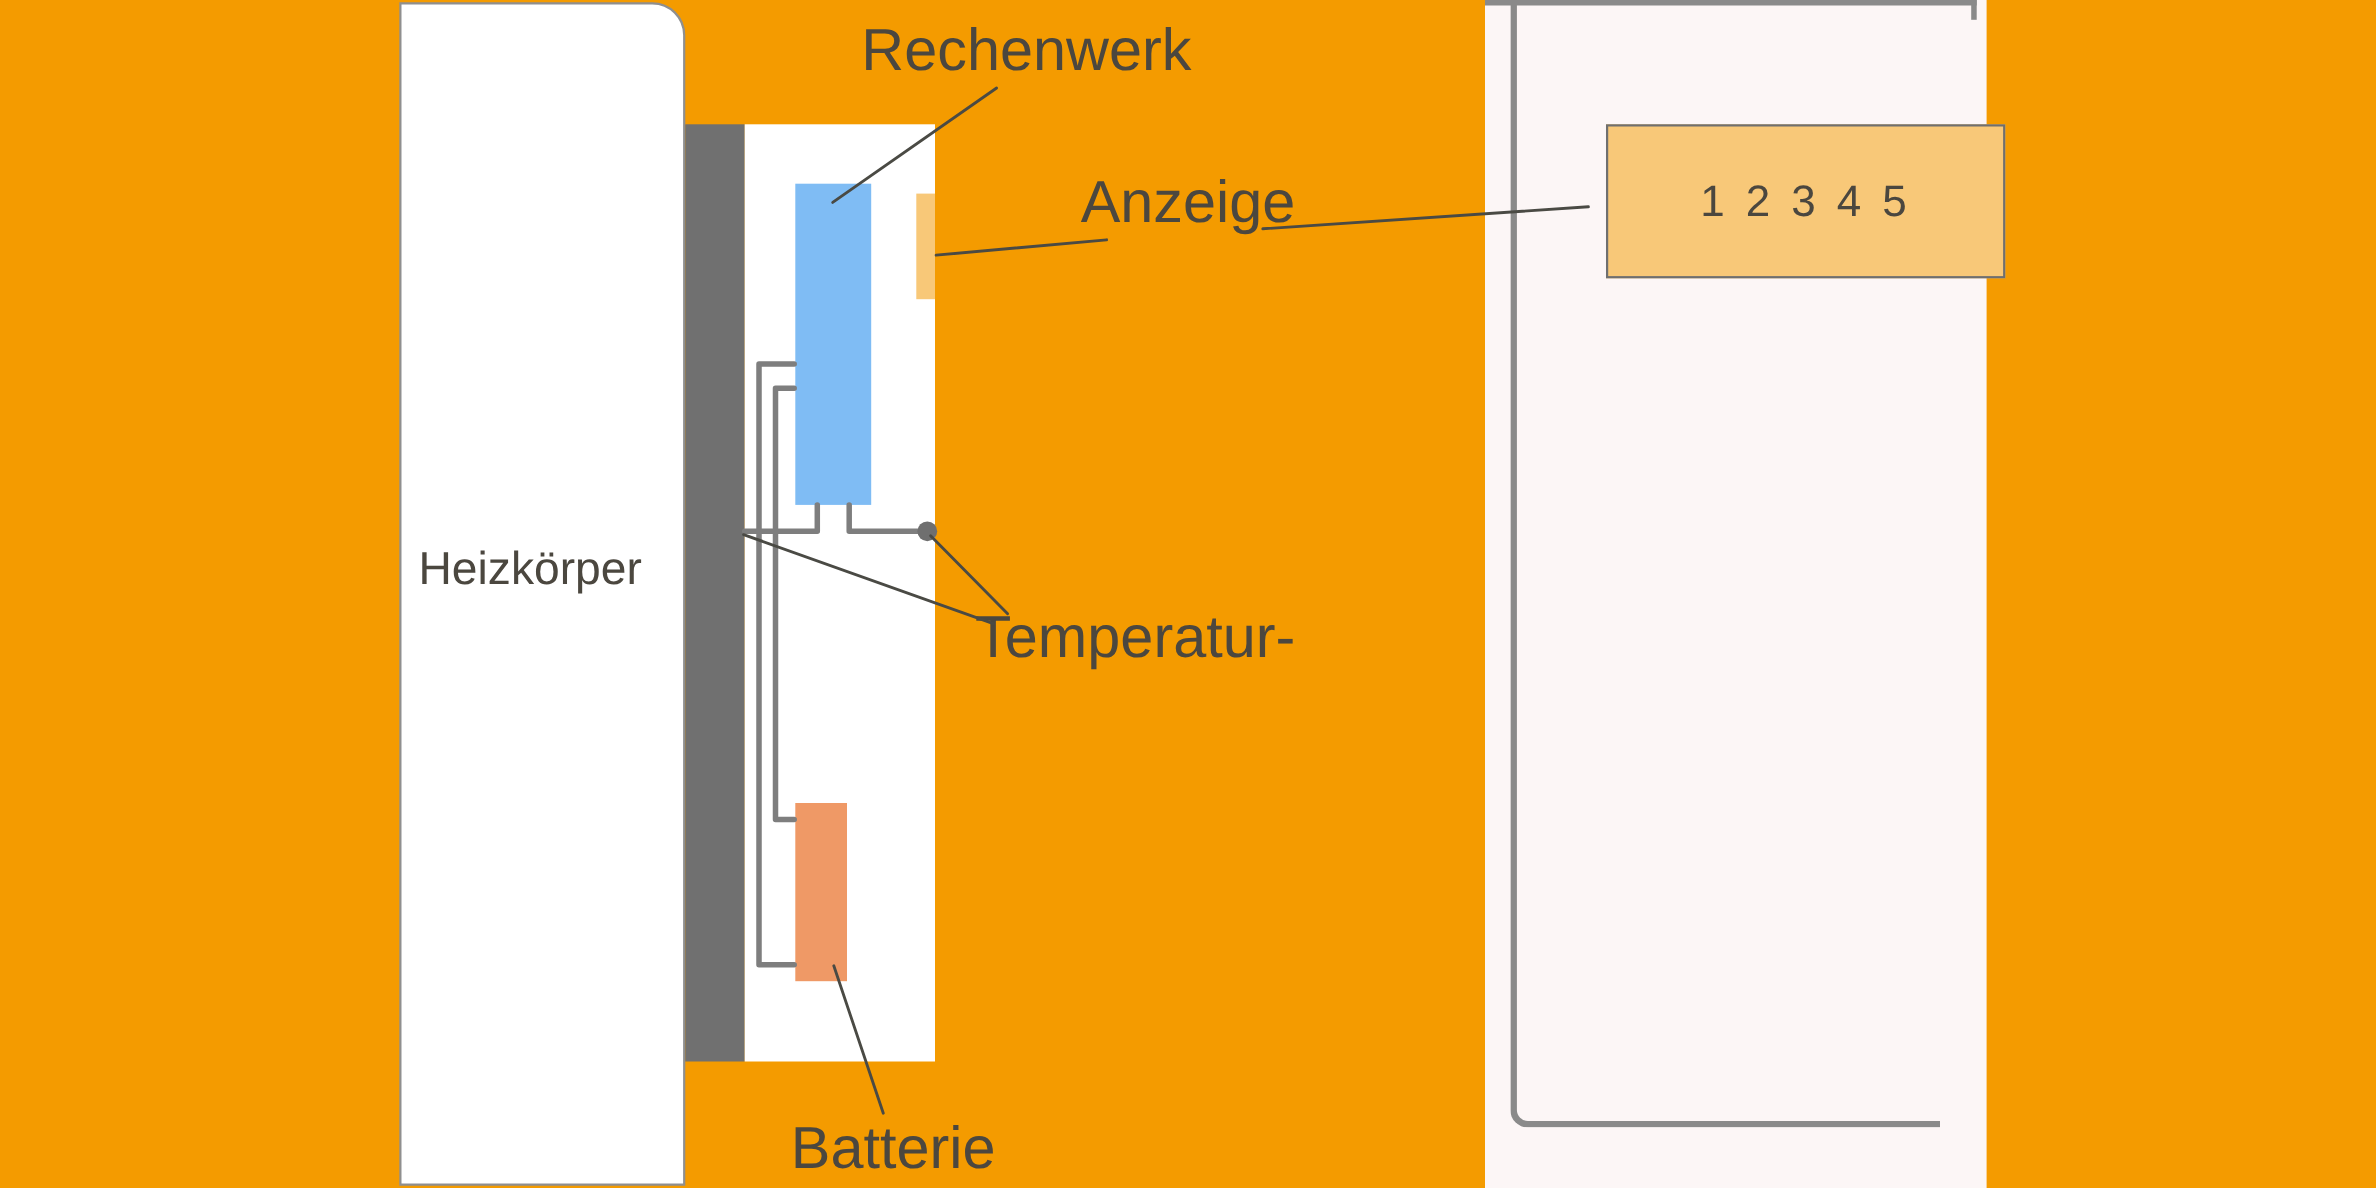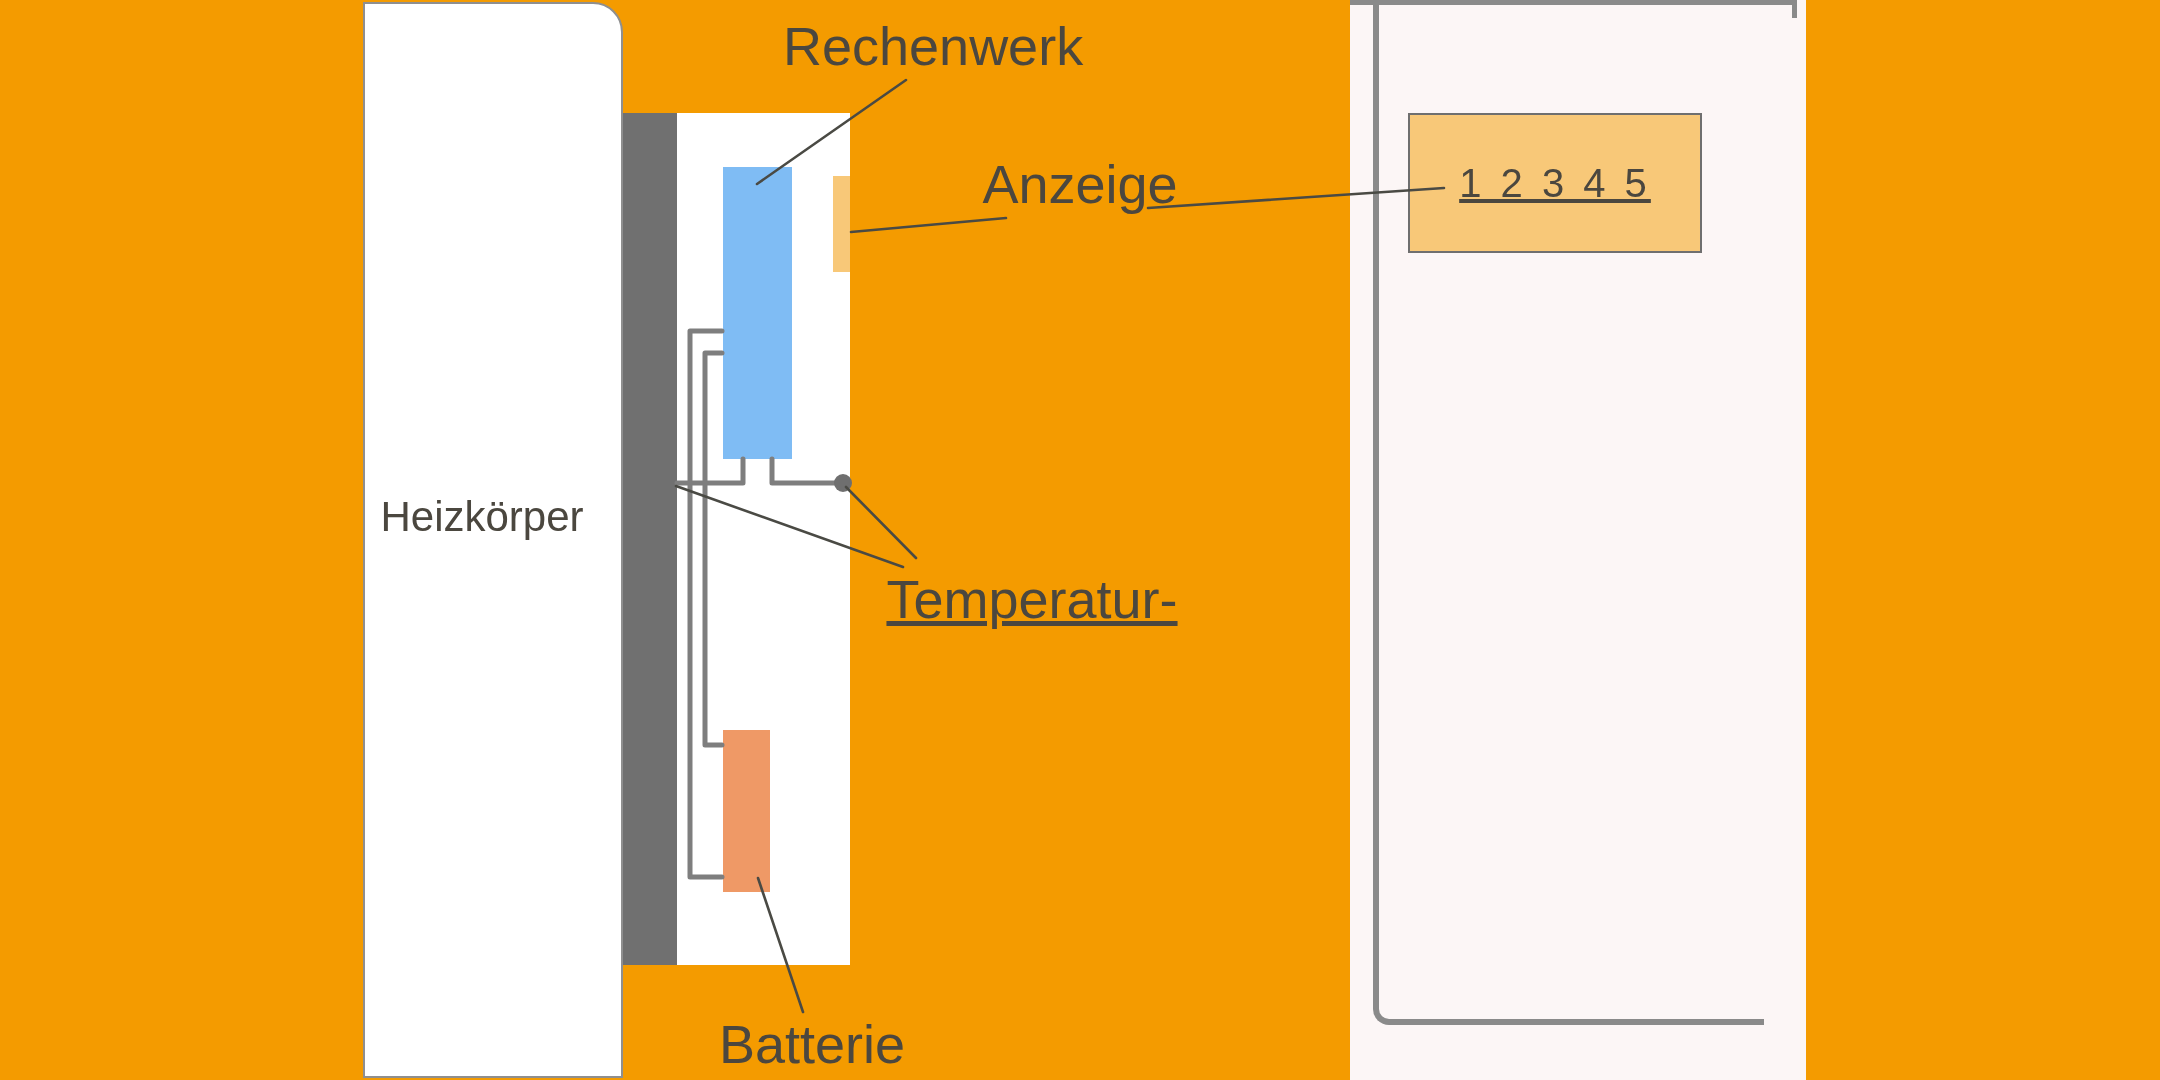--- a/index.html
+++ b/index.html
@@ -72,21 +72,21 @@
   
   .diagram-label {
     font-size: 54px;
     line-height: 56px;
     text-align: center;
     white-space: nowrap;
     z-index: 5;
   }
   #computing-unit-label { left: 783px; top: 18px;  width: 300px; }
   #lcd-label            { left: 930px; top: 156px; width: 300px; }
-  #temperature-label    { left: 882px; top: 570px; width: 300px; line-height: 58px; text-decoration: underline; }
+  #temperature-label    { left: 882px; top: 550px; width: 300px; line-height: 58px; }
   #battery-label        { left: 662px; top: 1016px; width: 300px; }
 
   
   #front-panel {
     left: 1350px; top: 0; width: 456px; height: 1080px;
     background: var(--panel-fill);
   }
   #front-panel-top-border {
     left: 1350px; top: 0; width: 447px; height: 5px;
     background: var(--panel-line);
@@ -95,24 +95,24 @@
     left: 1792px; top: 0; width: 5px; height: 18px;
     background: var(--panel-line);
   }
   #front-panel-outline {
     left: 1373px; top: 0; width: 391px; height: 1025px;
     border-left: 6px solid var(--panel-line);
     border-bottom: 6px solid var(--panel-line);
     border-bottom-left-radius: 16px;
   }
   #lcd-display {
-    left: 1408px; top: 113px; width: 294px; height: 140px;
+    left: 1460px; top: 113px; width: 363px; height: 140px;
     background: var(--lcd-fill);
     border: 2px solid var(--lcd-border);
-    display: flex; align-items: center; justify-content: center; text-decoration: underline;
+    display: flex; align-items: center; justify-content: center;
   }
   #lcd-display-value {
     font-size: 40px;
     letter-spacing: 4px;
     color: var(--text);
   }
 
   
   #overlay {
     left: 0; top: 0; width: 2160px; height: 1080px;

